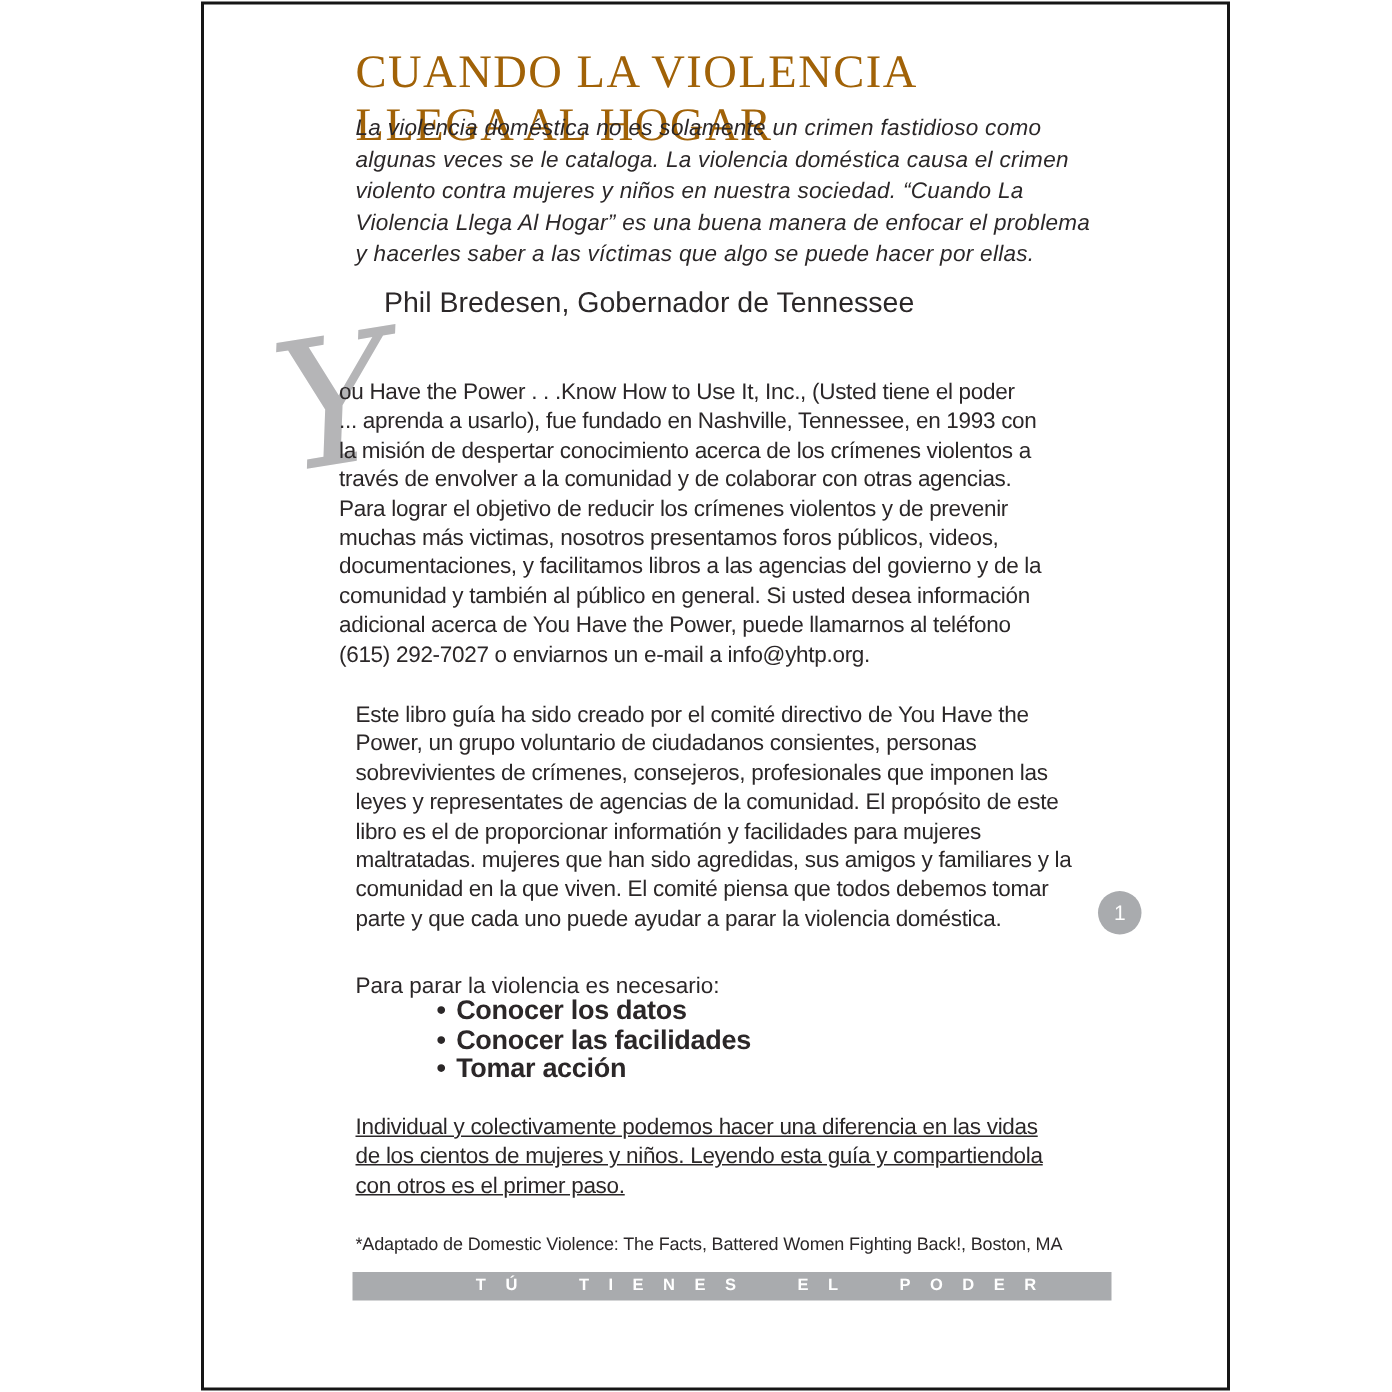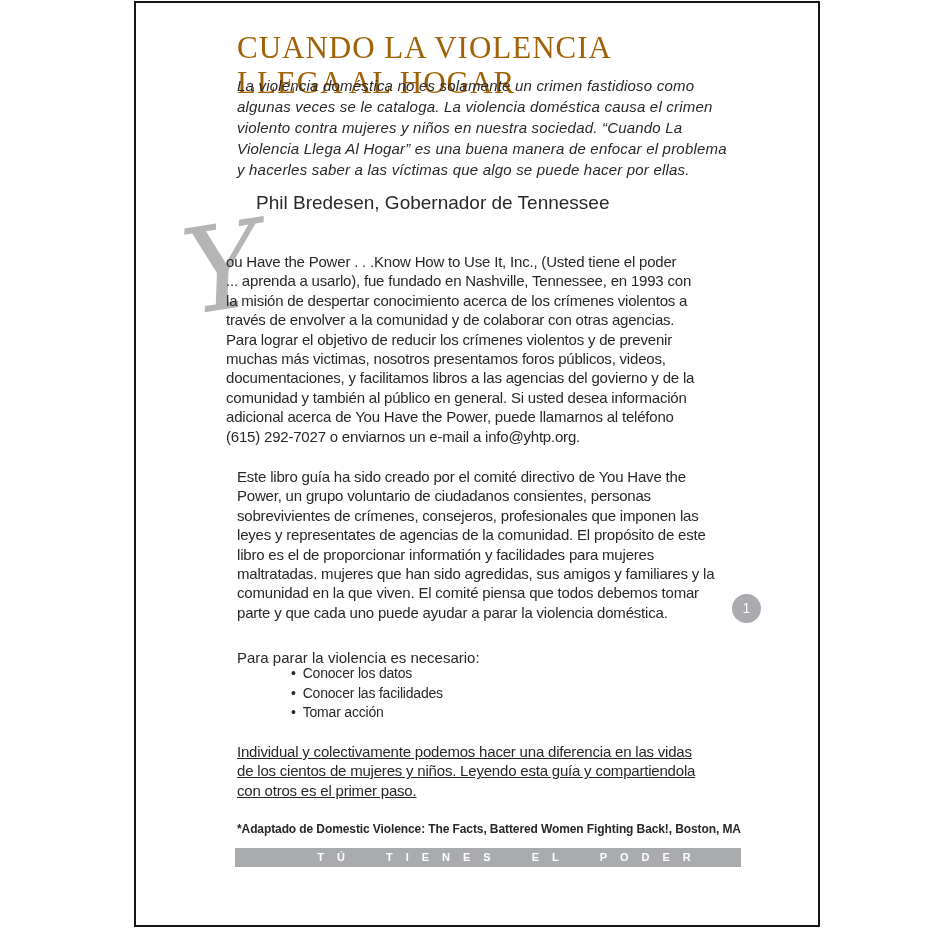--- a/index.html
+++ b/index.html
@@ -67,34 +67,33 @@
     z-index: 1;
     font-size: 15px;
     line-height: 19.4px;
     letter-spacing: -0.2px;
   }
   .para1 { position: absolute; left: 90px; top: 249px; }
   .para2 { position: absolute; left: 101px; top: 464px; }
   .list-intro { position: absolute; left: 101px; top: 645px; font-size: 15px; line-height: 19.4px; }
   .bullet-list { position: absolute; left: 155px; top: 661px; }
   .bullet-row {
-    font-size: 14px;
+    font-size: 18px;
     line-height: 19.6px;
-    font-weight: normal;
+    font-weight: bold;
     letter-spacing: -0.2px;
   }
   .bullet-glyph { margin-right: 7px; }
   .closing { position: absolute; left: 101px; top: 739px; text-decoration: underline; }
   .footnote {
     position: absolute;
     left: 101px;
     top: 819px;
     font-size: 12px;
     letter-spacing: -0.1px;
-    font-weight: bold;
   }
   .banner {
     position: absolute;
     left: 99px;
     top: 845px;
     width: 474px;
     height: 19px;
     background: #a9abae;
     text-align: center;
     padding-left: 32px;

